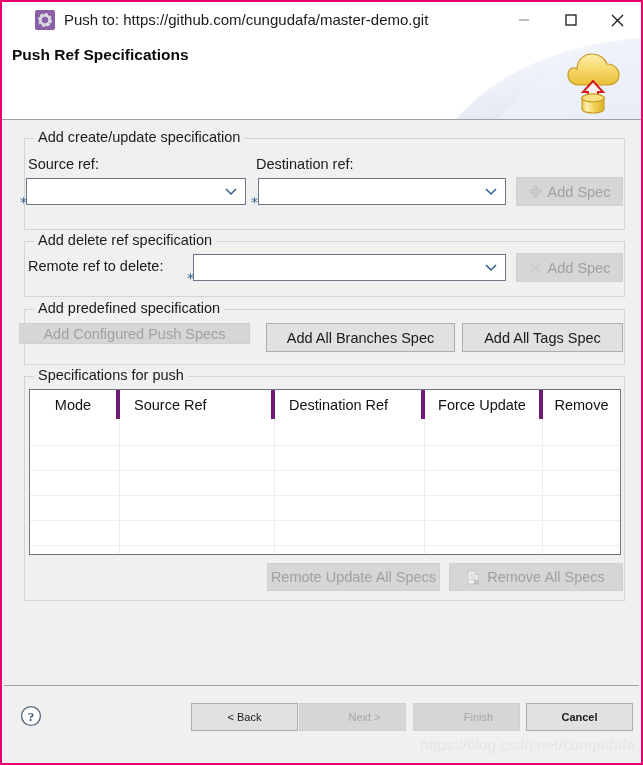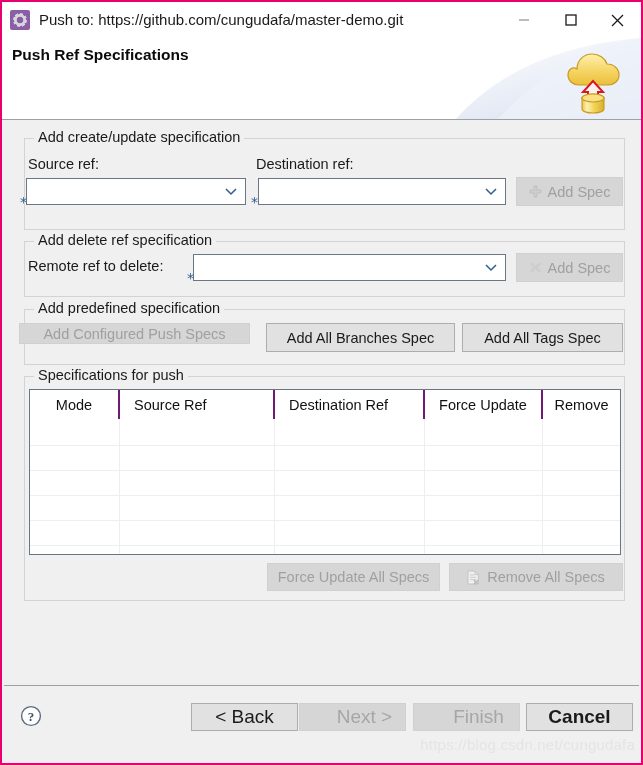--- a/index.html
+++ b/index.html
@@ -23,20 +23,21 @@
   }
 
   
   .titlebar {
     position: relative;
     height: 36px;
     background: #ffffff;
     display: flex;
     align-items: center;
     box-sizing: border-box;
+    padding-left: 25px;
   }
   .title-icon {
     width: 20px;
     height: 20px;
     margin-left: 8px;
     margin-right: 9px;
     background: #8a5fa8;
     border-radius: 2px;
     position: relative;
     flex: none;
@@ -195,21 +196,21 @@
     display: flex;
     height: 29px;
     background: #ffffff;
   }
   .th {
     display: flex;
     align-items: center;
     justify-content: center;
     font-size: 14.5px;
     color: #111;
-    border-right: 2px solid #701a75;
+    border-right: 4px solid #701a75;
     box-sizing: border-box;
     height: 29px;
   }
   .th:last-child { border-right: none; }
   .tbody-row {
     display: flex;
     height: 24px;
     border-top: 1px solid #eeeeee;
   }
   .tbody-row .td {
@@ -233,21 +234,21 @@
     width: 22px; height: 22px;
   }
   .bar-btn {
     position: absolute;
     top: 17px;
     height: 28px;
     box-sizing: border-box;
     display: flex;
     align-items: center;
     justify-content: center;
-    font-size: 19px;
+    font-size: 11px;
     border: 1px solid #adadad;
     background: #e1e1e1;
     color: #1a1a1a;
   }
   .bar-btn.disabled {
     color: #a6a6a6;
     background: #d6d6d6;
     border-color: #d0d0d0;
     padding-left: 24px;
   }
@@ -451,21 +452,21 @@
           <div class="td" style="width:90px;"></div>
           <div class="td" style="width:155px;"></div>
           <div class="td" style="width:150px;"></div>
           <div class="td" style="width:118px;"></div>
           <div class="td" style="width:77px;"></div>
         </div>
       </div>
     </div>
 
     <div class="btn disabled" style="left:263px; top:442px; width:173px; height:28px;">
-      <span>Force Update All Specs</span>
+      <span>Remote Update All Specs</span>
     </div>
     <div class="btn disabled" style="left:445px; top:442px; width:174px; height:28px;">
       <svg width="14" height="15" viewBox="0 0 14 15">
         <path d="M1 1 h7 l3.4 3.4 V14 H1 Z" fill="#efefef" stroke="#c4c4c4" stroke-width="1"></path>
         <path d="M8 1 v3.4 h3.4" fill="none" stroke="#c4c4c4" stroke-width="1"></path>
         <line x1="3" y1="5" x2="7.5" y2="5" stroke="#c9c9c9" stroke-width="0.9"></line>
         <line x1="3" y1="7.3" x2="9" y2="7.3" stroke="#c9c9c9" stroke-width="0.9"></line>
         <line x1="3" y1="9.6" x2="9" y2="9.6" stroke="#c9c9c9" stroke-width="0.9"></line>
         <path d="M7.6 9.6 L9 11 L10.4 9.6 L11.6 10.8 L10.2 12.2 L11.6 13.6 L10.4 14.8 L9 13.4 L7.6 14.8 L6.4 13.6 L7.8 12.2 L6.4 10.8 Z" fill="#bdbdbd"></path>
       </svg>

